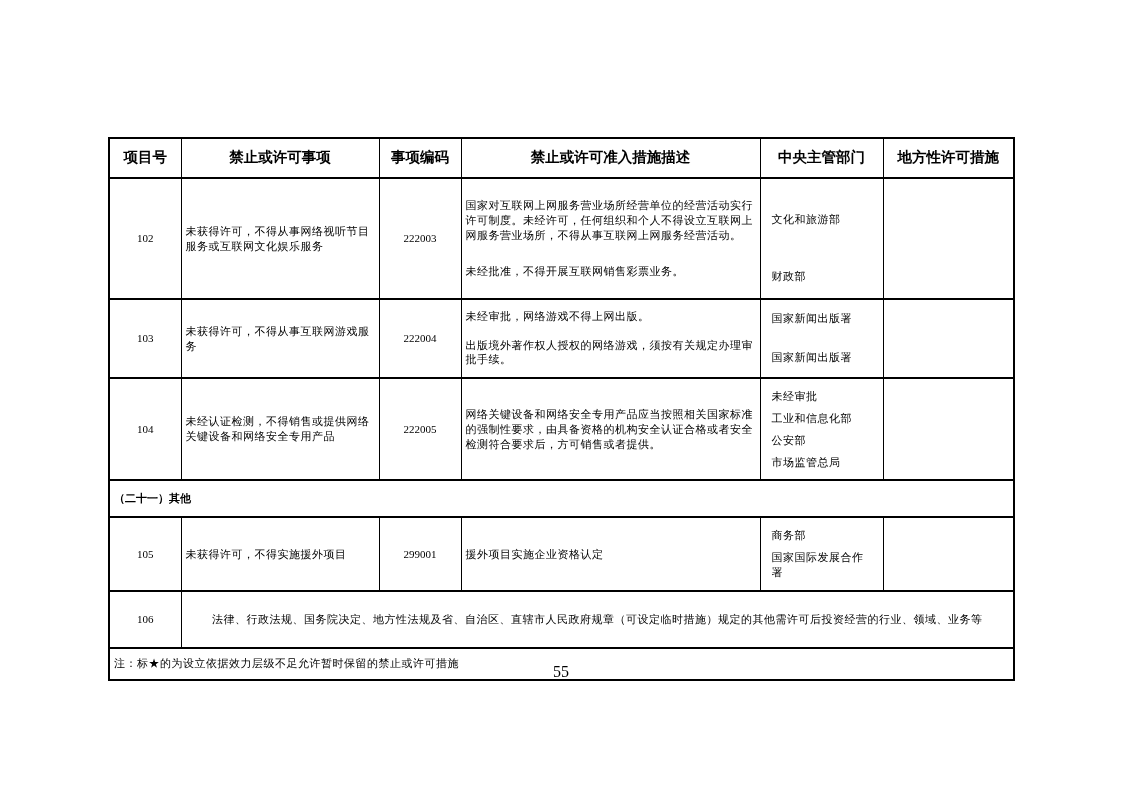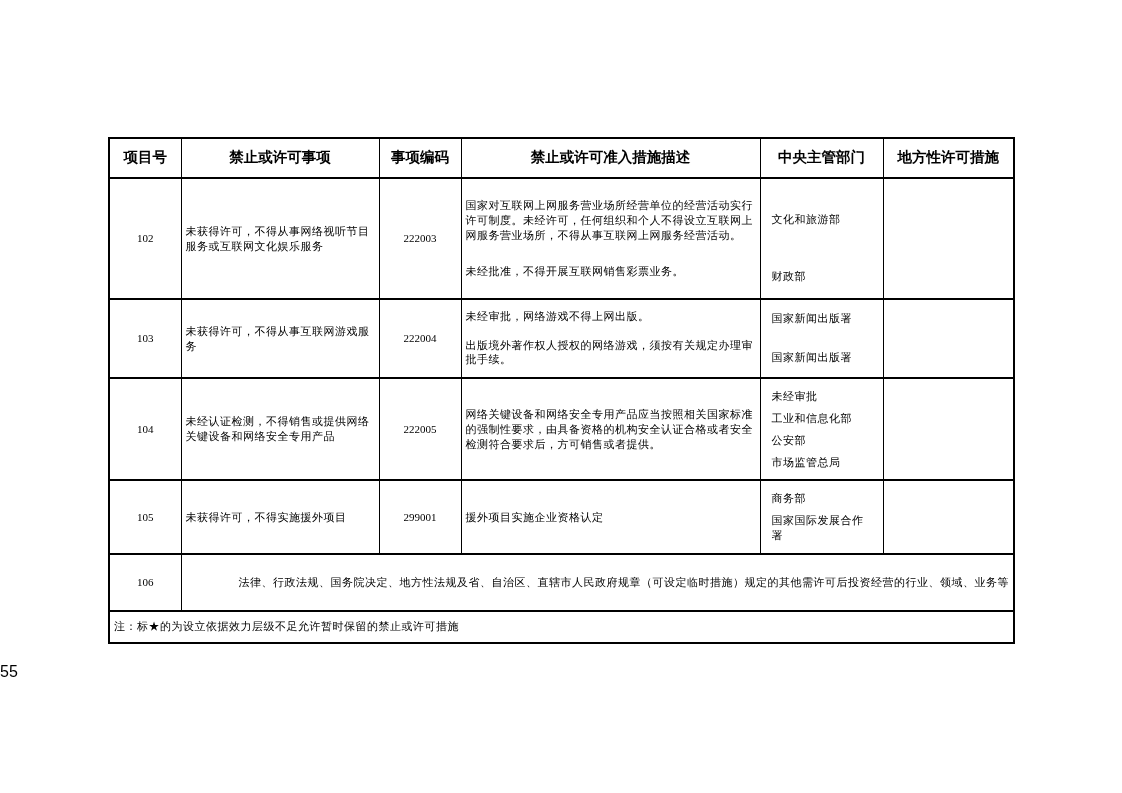--- a/index.html
+++ b/index.html
@@ -97,21 +97,21 @@
   tr.row-106 { height: 57px; }
   tr.row-note { height: 32px; }
 
   td.cell-section {
     text-align: left;
     font-weight: bold;
     font-size: 14.5px;
     padding-left: 8px;
   }
   td.cell-merged-106 {
-    text-align: right;
+    text-align: center;
     font-size: 14px;
     padding: 4px 8px;
     letter-spacing: 0.5px;
     line-height: 1.5;
     margin-top: 12px;
   }
   td.cell-note {
     text-align: left;
     font-size: 13.5px;
     padding-left: 6px;
@@ -124,22 +124,23 @@
   .d102-a { margin-top: 26px !important; }
   .d102-b { margin-top: 42px !important; }
   .d103-a { margin-top: 5px !important; }
   .d103-b { margin-top: 24px !important; }
 
   .page-number {
     position: absolute;
     top: 663px;
     left: 0;
     width: 1122px;
+    text-align: center;
     font-size: 16px;
-    font-family: Liberation Sans, sans-serif;
+    font-family: Liberation Serif, serif;
   }
 </style>
 </head>
 <body>
 
 <div class="doc-table-wrap">
   <table class="doc-table">
     <colgroup>
       <col class="c1">
         <col class="c2">
@@ -197,20 +198,23 @@
       </td>
       <td class="cell-depts v-mid">
         <p>未经审批</p>
         <p>工业和信息化部</p>
         <p>公安部</p>
         <p>市场监管总局</p>
       </td>
       <td class="cell-local"></td>
     </tr>
 
+    <tr class="row-section">
+      <td class="cell-section" colspan="6">（二十一）其他</td>
+    </tr>
 
     <tr class="row-105">
       <td class="cell-id">105</td>
       <td class="cell-item">未获得许可，不得实施援外项目</td>
       <td class="cell-code">299001</td>
       <td class="cell-measures v-mid">
         <p>援外项目实施企业资格认定</p>
       </td>
       <td class="cell-depts v-mid">
         <p>商务部</p>

